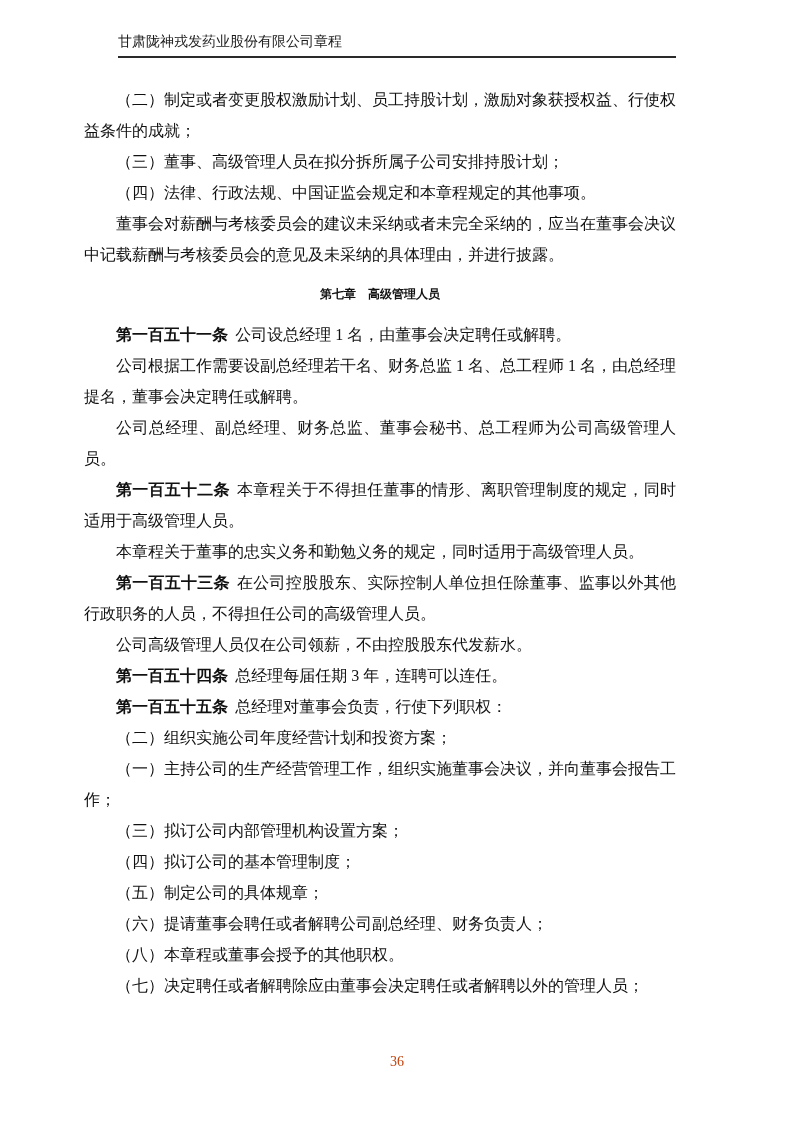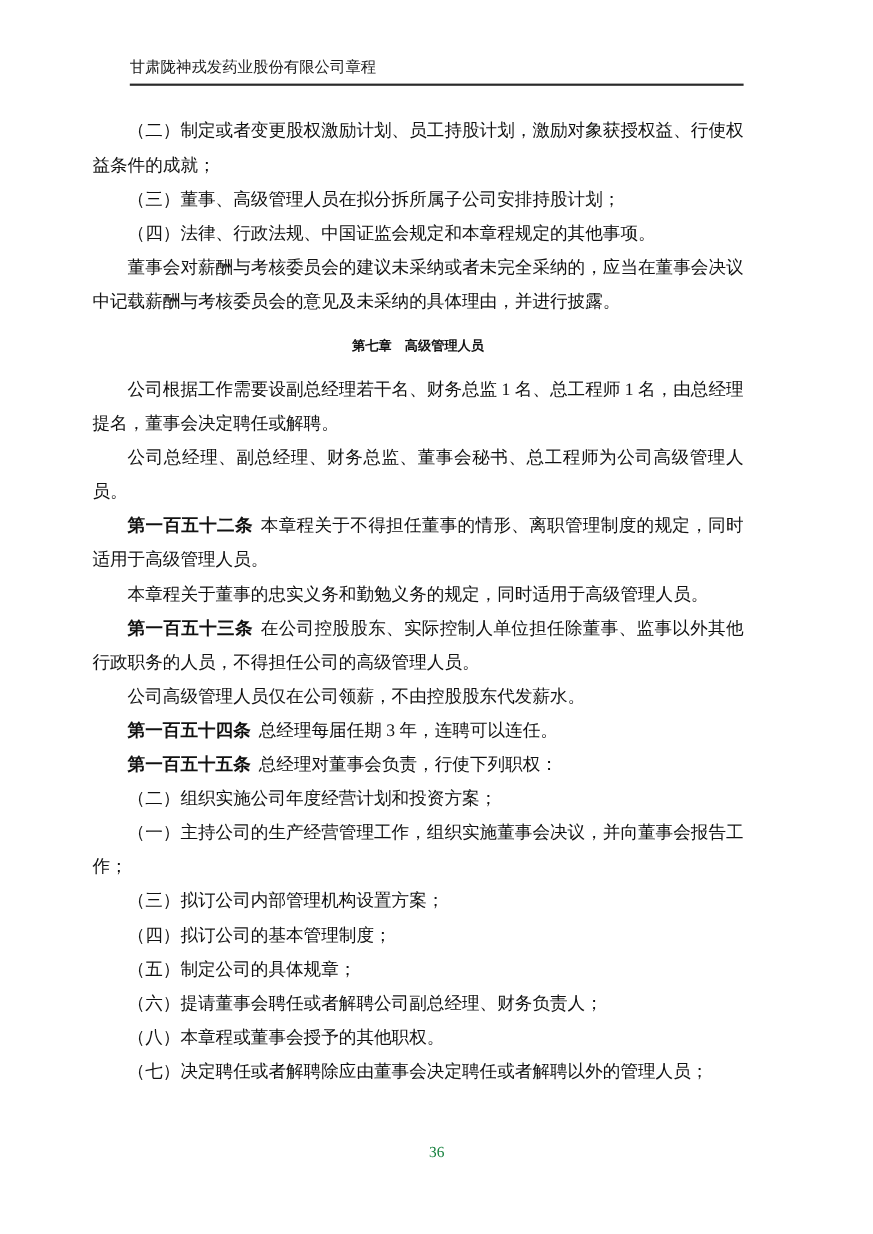--- a/index.html
+++ b/index.html
@@ -8,21 +8,21 @@
     width: 794px;
     height: 1122px;
     background: #ffffff;
     color: #111111;
     font-family: "Liberation Serif", "DejaVu Serif", serif;
     overflow: hidden;
     box-sizing: border-box;
   }
   .header {
     margin: 0 118px;
-    padding-top: 53px;
+    padding-top: 33px;
     padding-bottom: 5px;
     border-bottom: 2px solid #2a2a2a;
     font-size: 14px;
     line-height: 18px;
     color: #1a1a1a;
   }
   .content {
     margin: 26px 118px 0 84px;
     font-size: 16px;
     line-height: 31px;
@@ -39,43 +39,44 @@
     text-align: center;
     text-indent: 0;
     font-size: 12px;
     font-weight: bold;
     line-height: 31px;
   }
   .footer {
     position: absolute;
     left: 0;
     right: 0;
-    bottom: 65px;
+    bottom: 52px;
     text-align: center;
     font-size: 14px;
-    color: #15803d;
+    color: #c2410c;
   }
 </style>
 </head>
 <body>
 
 <div class="page">
 
   <div class="header">
     <span>甘肃陇神戎发药业股份有限公司章程</span>
   </div>
 
   <div class="content">
     <p class="para"><span>（二）制定或者变更股权激励计划、员工持股计划，激励对象获授权益、行使权益条件的成就；</span></p>
     <p class="para"><span>（三）董事、高级管理人员在拟分拆所属子公司安排持股计划；</span></p>
     <p class="para"><span>（四）法律、行政法规、中国证监会规定和本章程规定的其他事项。</span></p>
     <p class="para"><span>董事会对薪酬与考核委员会的建议未采纳或者未完全采纳的，应当在董事会决议中记载薪酬与考核委员会的意见及未采纳的具体理由，并进行披露。</span></p>
 
     <h2 class="chapter-heading">第七章　高级管理人员</h2>
 
+    <p class="para"><b>第一百五十一条</b><span>公司设总经理 1 名，由董事会决定聘任或解聘。</span></p>
     <p class="para"><span>公司根据工作需要设副总经理若干名、财务总监 1 名、总工程师 1 名，由总经理提名，董事会决定聘任或解聘。</span></p>
     <p class="para"><span>公司总经理、副总经理、财务总监、董事会秘书、总工程师为公司高级管理人员。</span></p>
     <p class="para"><b>第一百五十二条</b><span>本章程关于不得担任董事的情形、离职管理制度的规定，同时适用于高级管理人员。</span></p>
     <p class="para"><span>本章程关于董事的忠实义务和勤勉义务的规定，同时适用于高级管理人员。</span></p>
     <p class="para"><b>第一百五十三条</b><span>在公司控股股东、实际控制人单位担任除董事、监事以外其他行政职务的人员，不得担任公司的高级管理人员。</span></p>
     <p class="para"><span>公司高级管理人员仅在公司领薪，不由控股股东代发薪水。</span></p>
     <p class="para"><b>第一百五十四条</b><span>总经理每届任期 3 年，连聘可以连任。</span></p>
     <p class="para"><b>第一百五十五条</b><span>总经理对董事会负责，行使下列职权：</span></p>
     <p class="para"><span>（二）组织实施公司年度经营计划和投资方案；</span></p>
     <p class="para"><span>（一）主持公司的生产经营管理工作，组织实施董事会决议，并向董事会报告工作；</span></p>

